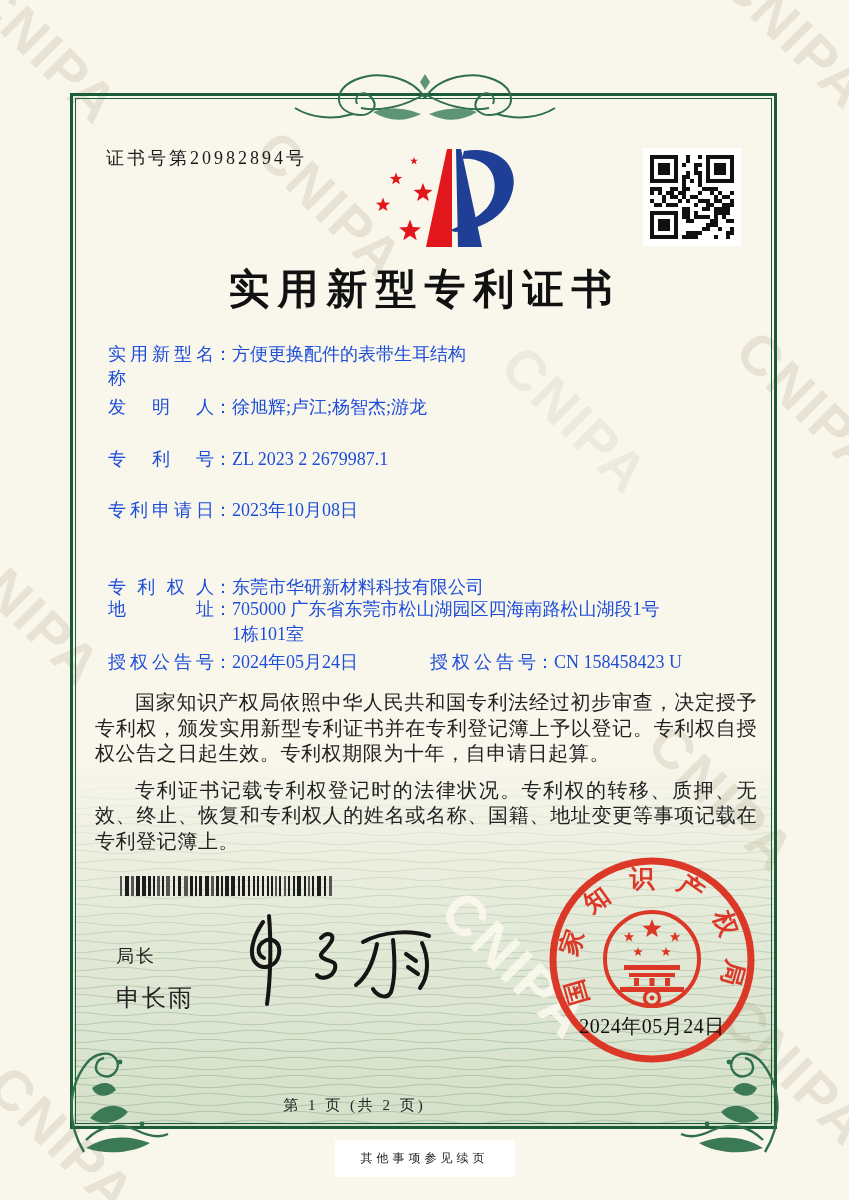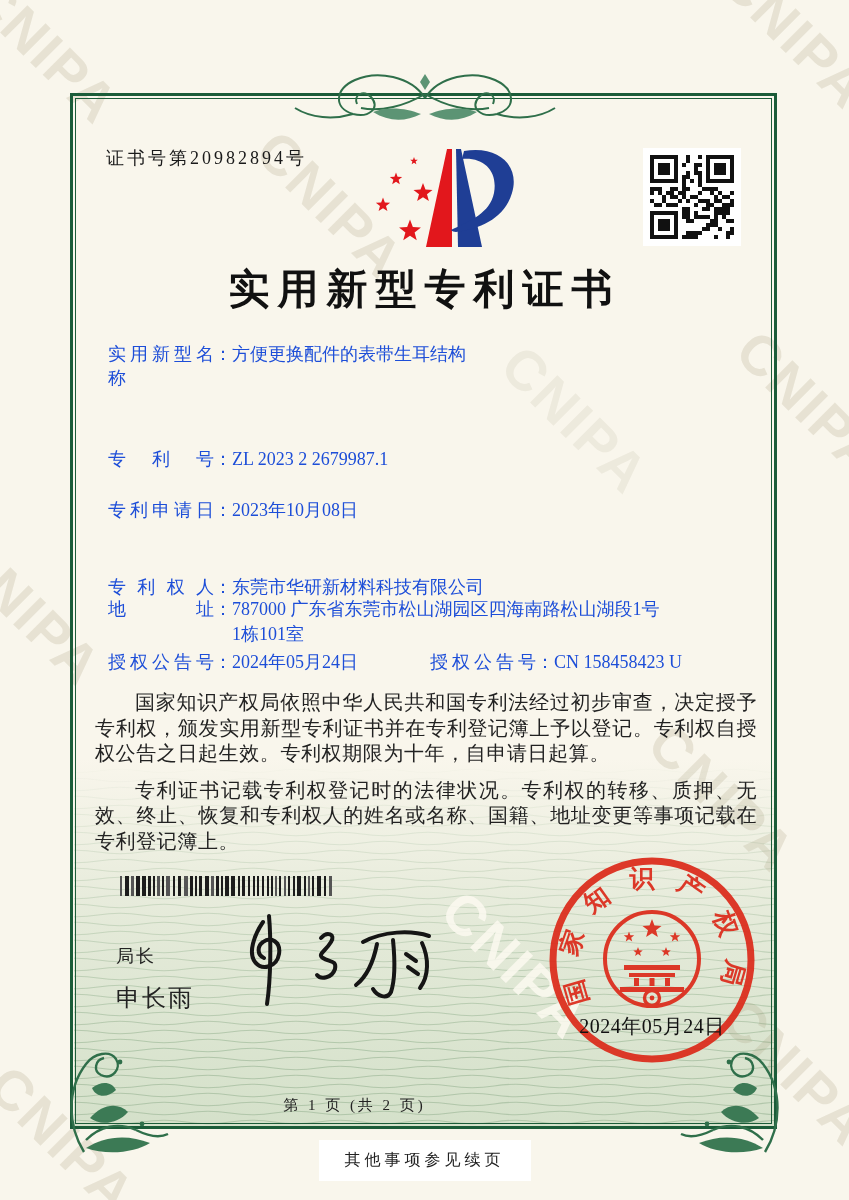--- a/index.html
+++ b/index.html
@@ -48,21 +48,21 @@
   #barcode{left:120px;top:876px;}
   .director-title{left:116px;top:944px;font-family:"Liberation Sans","DejaVu Sans",sans-serif;font-size:18px;letter-spacing:2px;color:#222;}
   .director-name{left:116px;top:982px;font-family:"Liberation Sans","DejaVu Sans",sans-serif;font-size:24px;letter-spacing:2px;color:#222;}
   .signature{left:225px;top:908px;}
 
   .seal{left:545px;top:853px;z-index:5;opacity:0.93;}
   .seal-date{left:545px;top:1013px;width:214px;text-align:center;font-size:20px;color:#111;z-index:6;letter-spacing:0.5px;}
 
   .page-no{left:0;top:1096px;width:709px;text-align:center;font-size:15px;letter-spacing:3px;color:#222;z-index:4;}
   .cont-box{left:50%;top:1140px;transform:translateX(-50%);background:#ffffff;padding:10px 26px;
-    font-size:16px;letter-spacing:4px;color:#222;z-index:4;white-space:nowrap;}
+    font-size:12px;letter-spacing:4px;color:#222;z-index:4;white-space:nowrap;}
 </style>
 </head>
 <body>
 
 <div class="page">
 
   <div class="green-tint"></div>
   <svg id="waves" width="702" height="368" viewBox="0 0 702 368">
       <path d="M-20 4 q 22 -3.6 44 0 q 22 3.6 44 0 q 22 -3.6 44 0 q 22 3.6 44 0 q 22 -3.6 44 0 q 22 3.6 44 0 q 22 -3.6 44 0 q 22 3.6 44 0 q 22 -3.6 44 0 q 22 3.6 44 0 q 22 -3.6 44 0 q 22 3.6 44 0 q 22 -3.6 44 0 q 22 3.6 44 0 q 22 -3.6 44 0 q 22 3.6 44 0 q 22 -3.6 44 0 q 22 3.6 44 0" fill="none" stroke="#a8c0a2" stroke-width="1.1" stroke-opacity="0.00"></path>
       <path d="M-20 13 q 22 3.6 44 0 q 22 -3.6 44 0 q 22 3.6 44 0 q 22 -3.6 44 0 q 22 3.6 44 0 q 22 -3.6 44 0 q 22 3.6 44 0 q 22 -3.6 44 0 q 22 3.6 44 0 q 22 -3.6 44 0 q 22 3.6 44 0 q 22 -3.6 44 0 q 22 3.6 44 0 q 22 -3.6 44 0 q 22 3.6 44 0 q 22 -3.6 44 0 q 22 3.6 44 0 q 22 -3.6 44 0" fill="none" stroke="#a8c0a2" stroke-width="1.1" stroke-opacity="0.03"></path>
@@ -400,31 +400,34 @@
         <rect x="20" y="80" width="4" height="4" fill="#111"></rect>
         <rect x="24" y="80" width="4" height="4" fill="#111"></rect>
       </svg>
   </div>
 
   <div class="z title">实用新型专利证书</div>
 
   <div class="frow r0">
     <span class="flabel">实用新型名称</span><span class="fcolon">：</span><span class="fval">方便更换配件的表带生耳结构</span>
   </div>
+  <div class="frow r1">
+    <span class="flabel">发明人</span><span class="fcolon">：</span><span class="fval">徐旭辉;卢江;杨智杰;游龙</span>
+  </div>
   <div class="frow r2">
     <span class="flabel">专利号</span><span class="fcolon">：</span><span class="fval">ZL 2023 2 2679987.1</span>
   </div>
   <div class="frow r3">
     <span class="flabel">专利申请日</span><span class="fcolon">：</span><span class="fval">2023年10月08日</span>
   </div>
   <div class="frow r4">
     <span class="flabel">专利权人</span><span class="fcolon">：</span><span class="fval">东莞市华研新材料科技有限公司</span>
   </div>
   <div class="frow r5">
-    <span class="flabel">地址</span><span class="fcolon">：</span><span class="fval">787000 广东省东莞市松山湖园区四海南路松山湖段1号
+    <span class="flabel">地址</span><span class="fcolon">：</span><span class="fval">705000 广东省东莞市松山湖园区四海南路松山湖段1号
 1栋101室</span>
   </div>
   <div class="frow r6">
     <span class="flabel">授权公告号</span><span class="fcolon">：</span><span class="fval">2024年05月24日</span>
     <span class="frow2-pair"><span class="flabel">授权公告号</span><span class="fcolon">：</span><span class="fval">CN 158458423 U</span></span>
   </div>
 
   <div class="z paras">
     <p>国家知识产权局依照中华人民共和国专利法经过初步审查，决定授予专利权，颁发实用新型专利证书并在专利登记簿上予以登记。专利权自授权公告之日起生效。专利权期限为十年，自申请日起算。</p>
     <p>专利证书记载专利权登记时的法律状况。专利权的转移、质押、无效、终止、恢复和专利权人的姓名或名称、国籍、地址变更等事项记载在专利登记簿上。</p>

